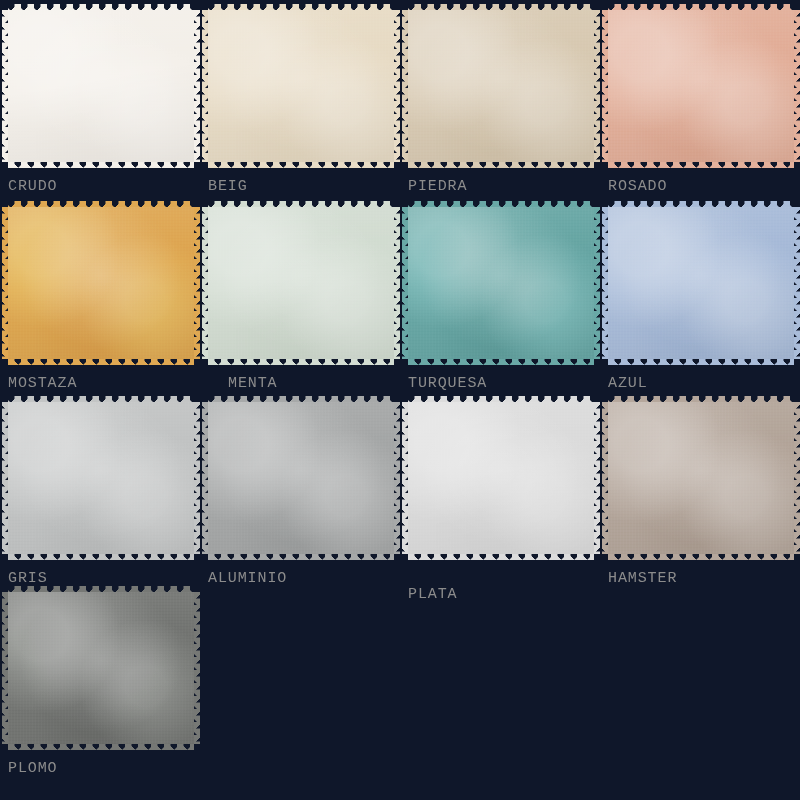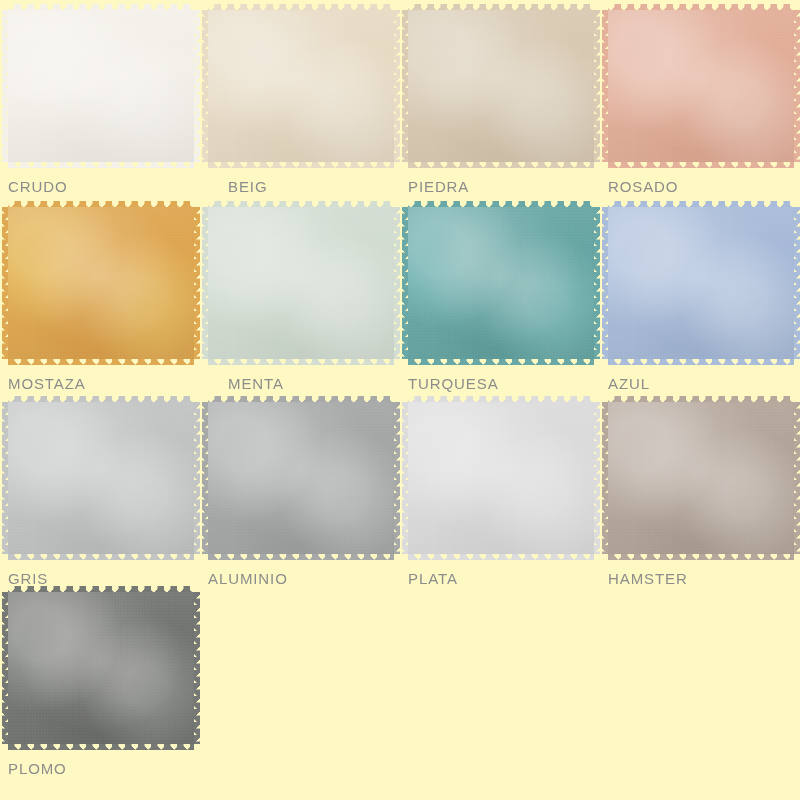--- a/index.html
+++ b/index.html
@@ -146,21 +146,21 @@
     top: 168px;
     color: #8c8c8c;
     font-size: 15px;
     letter-spacing: .9px;
     white-space: nowrap;
   }
 </style>
 </head>
 <body>
 
-<div id="swatch-grid" style="background: #fef9c3;">
+<div id="swatch-grid" style="background: #0f172a; font-family: Liberation Mono, monospace;">
     <div class="swatch-cell">
       <div class="swatch-outer" style="background-color: rgb(244, 240, 234);">
         <div class="teeth teeth-top"></div>
         <div class="teeth teeth-bottom"></div>
         <div class="teeth-v teeth-left"></div>
         <div class="teeth-v teeth-right"></div>
         <div class="swatch-body">
           <div class="swatch-shade"></div>
           <div class="swatch-texture"></div>
         </div>
@@ -171,21 +171,21 @@
       <div class="swatch-outer" style="background-color: rgb(232, 220, 198);">
         <div class="teeth teeth-top"></div>
         <div class="teeth teeth-bottom"></div>
         <div class="teeth-v teeth-left"></div>
         <div class="teeth-v teeth-right"></div>
         <div class="swatch-body">
           <div class="swatch-shade"></div>
           <div class="swatch-texture"></div>
         </div>
       </div>
-      <div class="swatch-label" style="color: rgb(140, 140, 140); margin-left: 20px;">BEIG</div>
+      <div class="swatch-label" style="color: rgb(140, 140, 140);">BEIG</div>
     </div>
     <div class="swatch-cell">
       <div class="swatch-outer" style="background-color: rgb(217, 203, 180);">
         <div class="teeth teeth-top"></div>
         <div class="teeth teeth-bottom"></div>
         <div class="teeth-v teeth-left"></div>
         <div class="teeth-v teeth-right"></div>
         <div class="swatch-body">
           <div class="swatch-shade"></div>
           <div class="swatch-texture"></div>
@@ -288,21 +288,21 @@
       <div class="swatch-outer" style="background-color: rgb(220, 220, 220);">
         <div class="teeth teeth-top"></div>
         <div class="teeth teeth-bottom"></div>
         <div class="teeth-v teeth-left"></div>
         <div class="teeth-v teeth-right"></div>
         <div class="swatch-body">
           <div class="swatch-shade"></div>
           <div class="swatch-texture"></div>
         </div>
       </div>
-      <div class="swatch-label" style="color: rgb(140, 140, 140);">PLATA</div>
+      <div class="swatch-label" style="color: rgb(140, 140, 140); margin-top: 16px;">PLATA</div>
     </div>
     <div class="swatch-cell">
       <div class="swatch-outer" style="background-color: rgb(181, 167, 156);">
         <div class="teeth teeth-top"></div>
         <div class="teeth teeth-bottom"></div>
         <div class="teeth-v teeth-left"></div>
         <div class="teeth-v teeth-right"></div>
         <div class="swatch-body">
           <div class="swatch-shade"></div>
           <div class="swatch-texture"></div>

